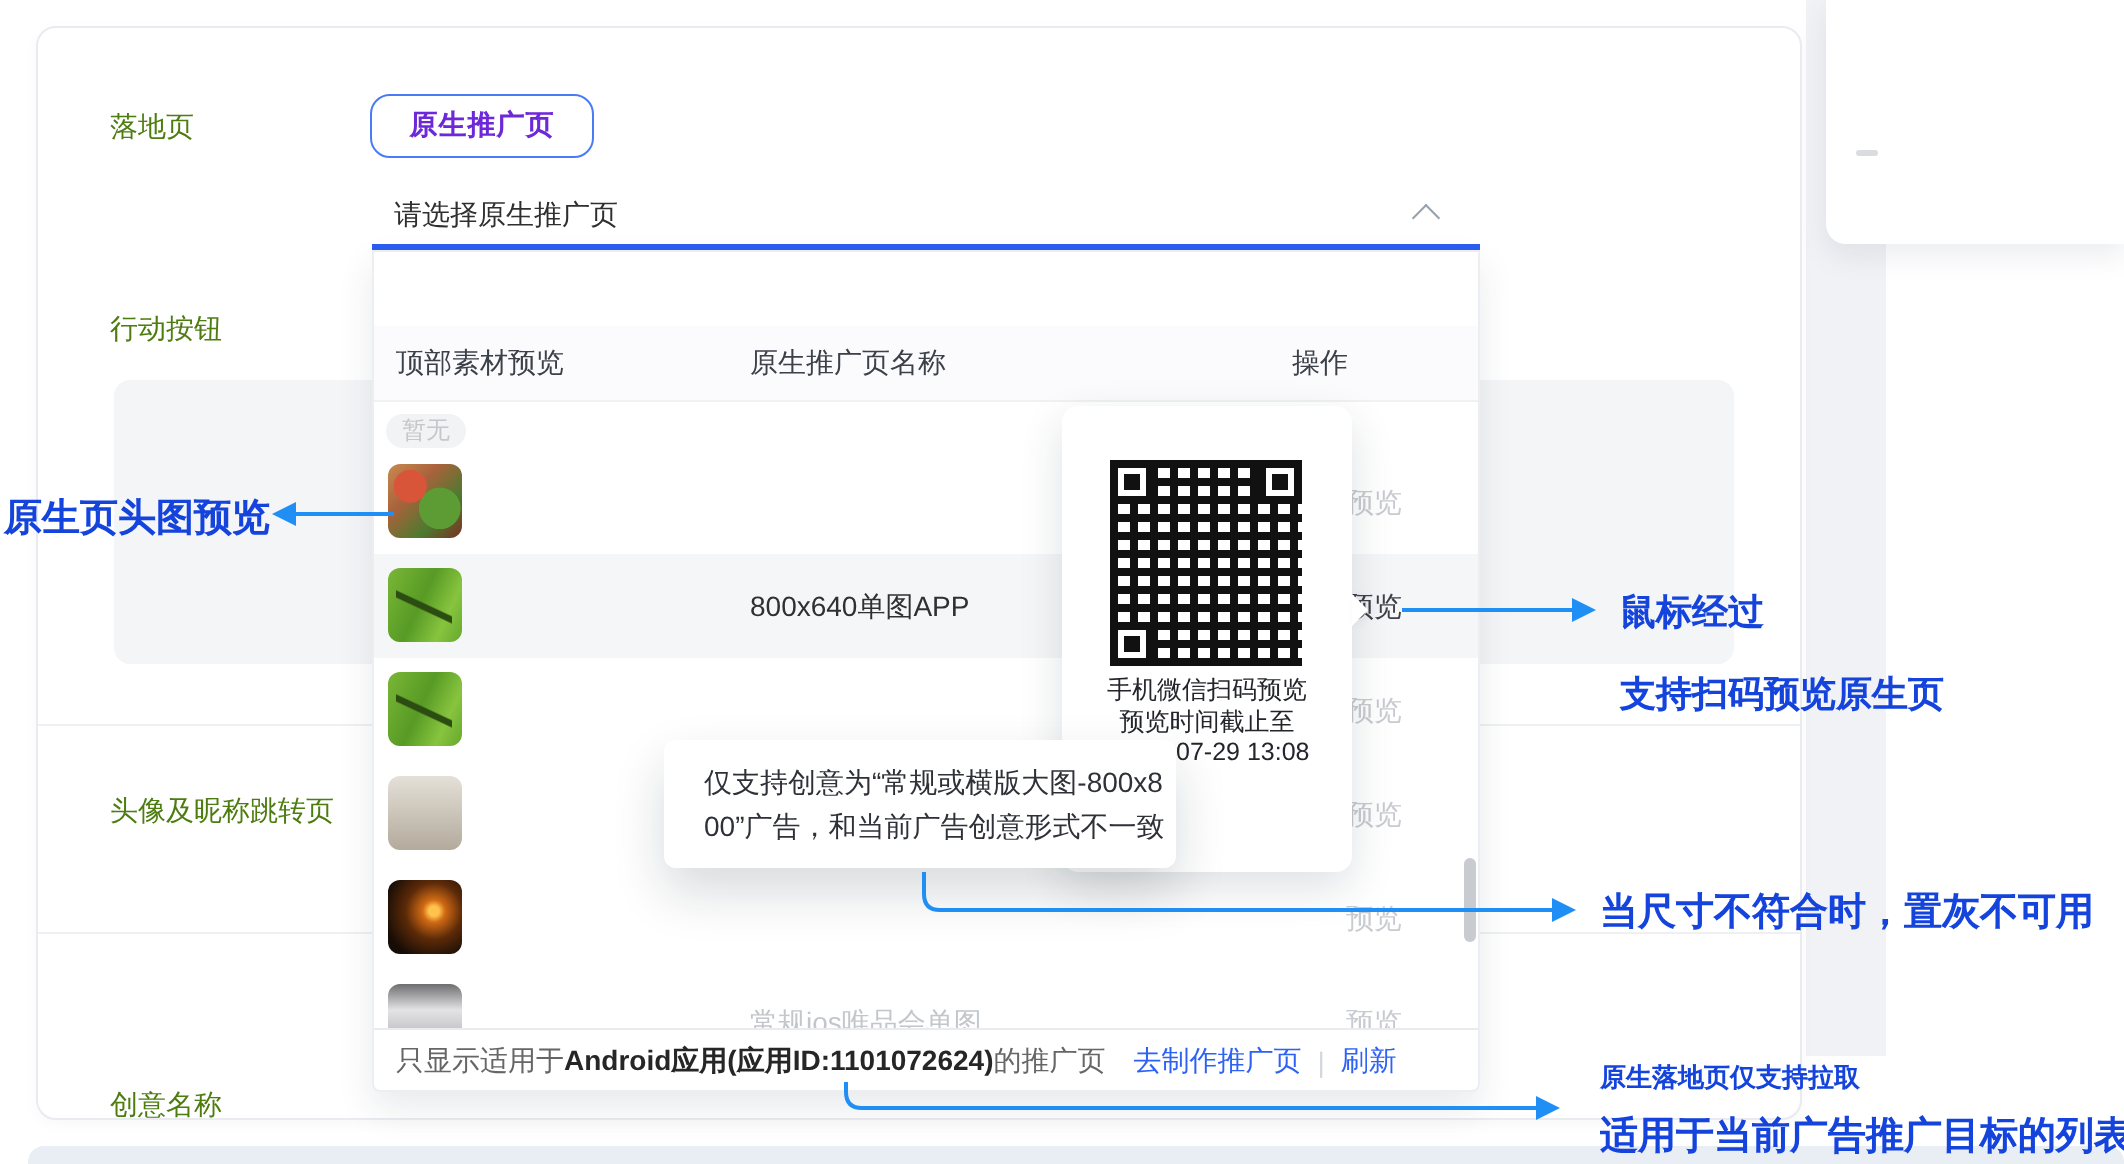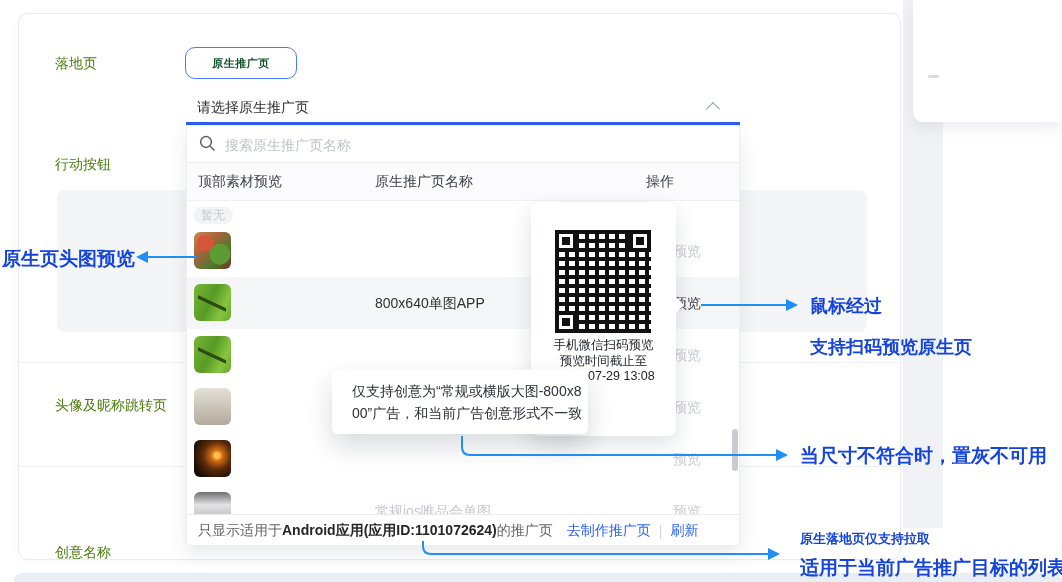--- a/index.html
+++ b/index.html
@@ -29,21 +29,21 @@
   #lbl-creative{left:55px;top:500px;margin-top:44px;}
   .hr-divider{position:absolute;left:19px;width:881px;height:1px;background:#eef0f3;z-index:4;}
   #divider-1{top:362px;}
   #divider-2{top:466px;}
   #gray-panel{left:57px;top:190px;width:810px;height:142px;background:#f4f5f7;border-radius:8px;z-index:5;}
 
   
   #lp-type-btn{left:185px;top:47px;width:112px;height:32px;z-index:6;
     border:1.5px solid #4a7bf7;border-radius:10px;background:#fff;box-sizing:border-box;
     display:flex;align-items:center;justify-content:center;cursor:pointer;}
-  #lp-type-btn span{font-size:11px;font-weight:700;color:#14532d;letter-spacing:.5px;}
+  #lp-type-btn span{font-size:14px;font-weight:700;color:#6d28d9;letter-spacing:.5px;}
 
   
   #select-control{left:186px;top:92px;width:554px;height:31px;z-index:6;cursor:pointer;}
   #select-value{position:absolute;left:11px;top:7px;font-size:14px;color:#2f2f2f;}
   #select-chevron{position:absolute;right:22px;top:12px;width:9px;height:9px;
     border-top:1.6px solid #98a0ab;border-right:1.6px solid #98a0ab;transform:rotate(-45deg);}
   #select-underline{left:186px;top:122px;width:554px;height:3px;background:#2b5cf0;z-index:21;}
 
   
   #dropdown{left:186px;top:125px;width:554px;height:421px;background:#fff;z-index:20;
@@ -151,27 +151,20 @@
   <span>原生推广页</span>
 </div>
 
 <div class="abs" id="select-control">
   <span id="select-value">请选择原生推广页</span>
   <span id="select-chevron"></span>
 </div>
 <div class="abs" id="select-underline"></div>
 
 <div class="abs" id="dropdown">
-  <div id="search-row">
-    <svg id="search-icon" viewBox="0 0 18 18">
-      <circle cx="8" cy="8" r="5.4" fill="none" stroke="#5f6368" stroke-width="1.5"></circle>
-      <line x1="12.2" y1="12.2" x2="16" y2="16" stroke="#5f6368" stroke-width="1.5" stroke-linecap="round"></line>
-    </svg>
-    <input id="search-input" placeholder="搜索原生推广页名称" style="">
-  </div>
 
   <div id="header-row">
     <span id="col-preview">顶部素材预览</span>
     <span id="col-name">原生推广页名称</span>
     <span id="col-action">操作</span>
   </div>
 
   <div id="list-area">
     <div id="empty-badge">暂无</div>
 

